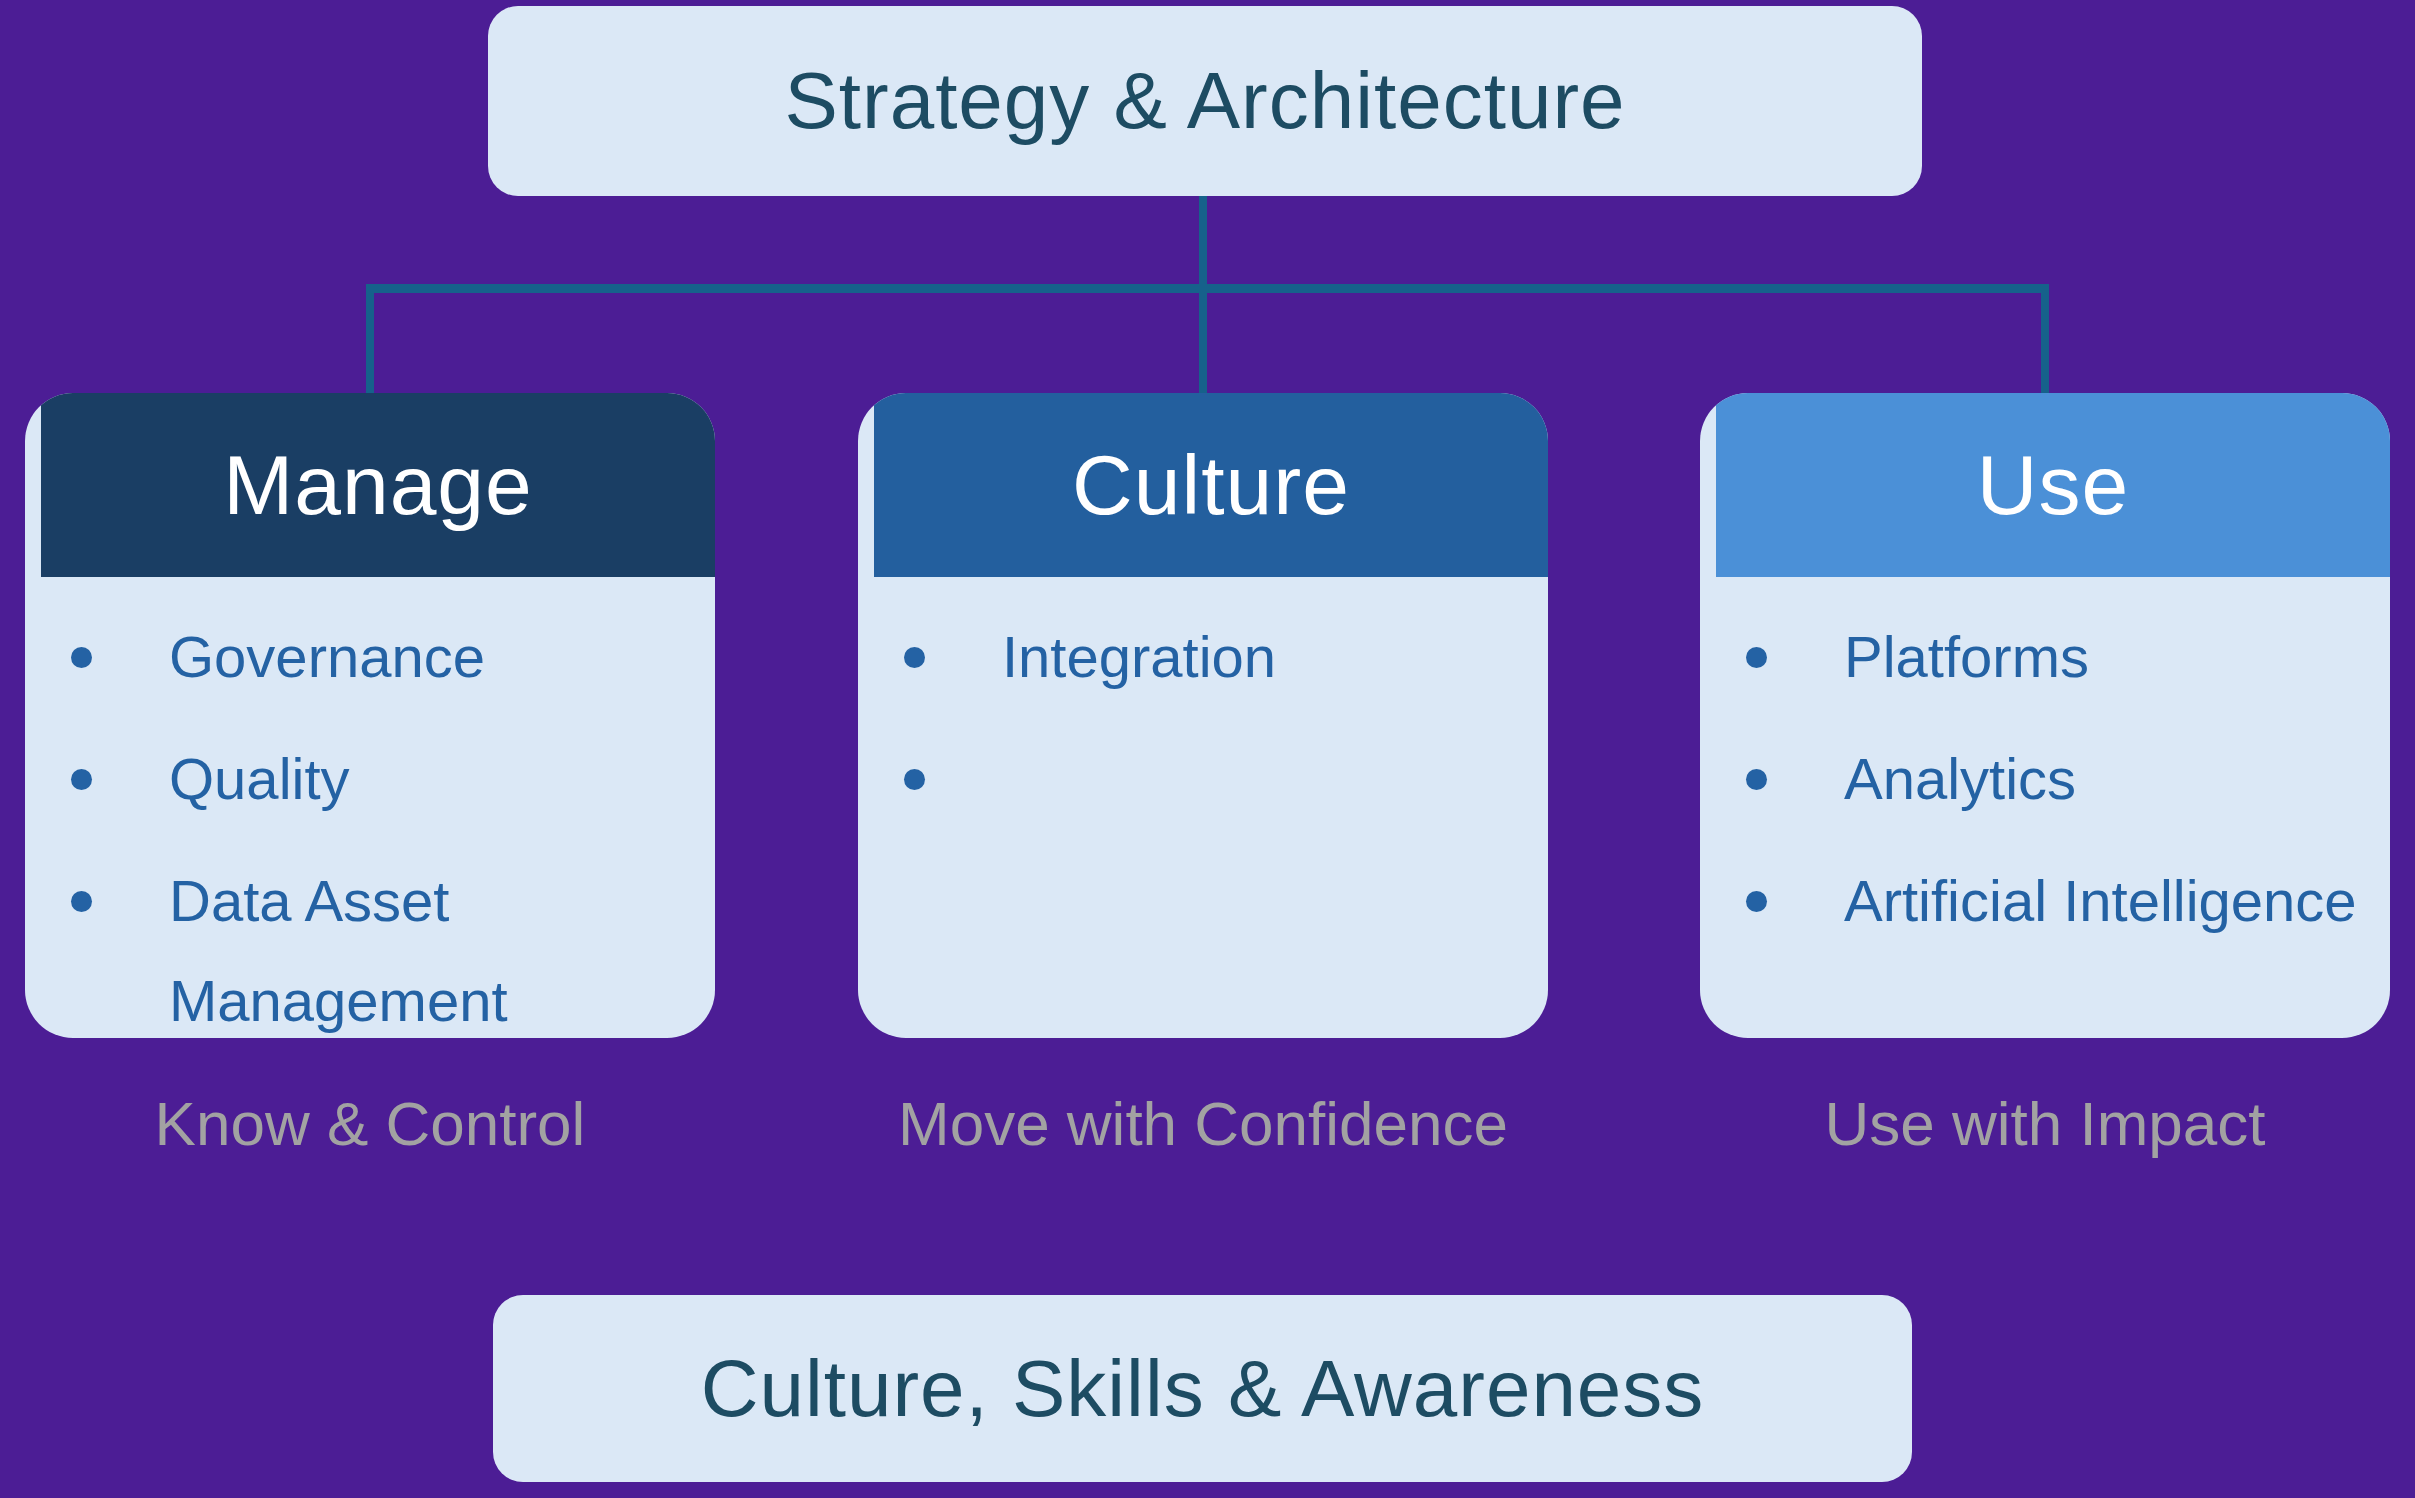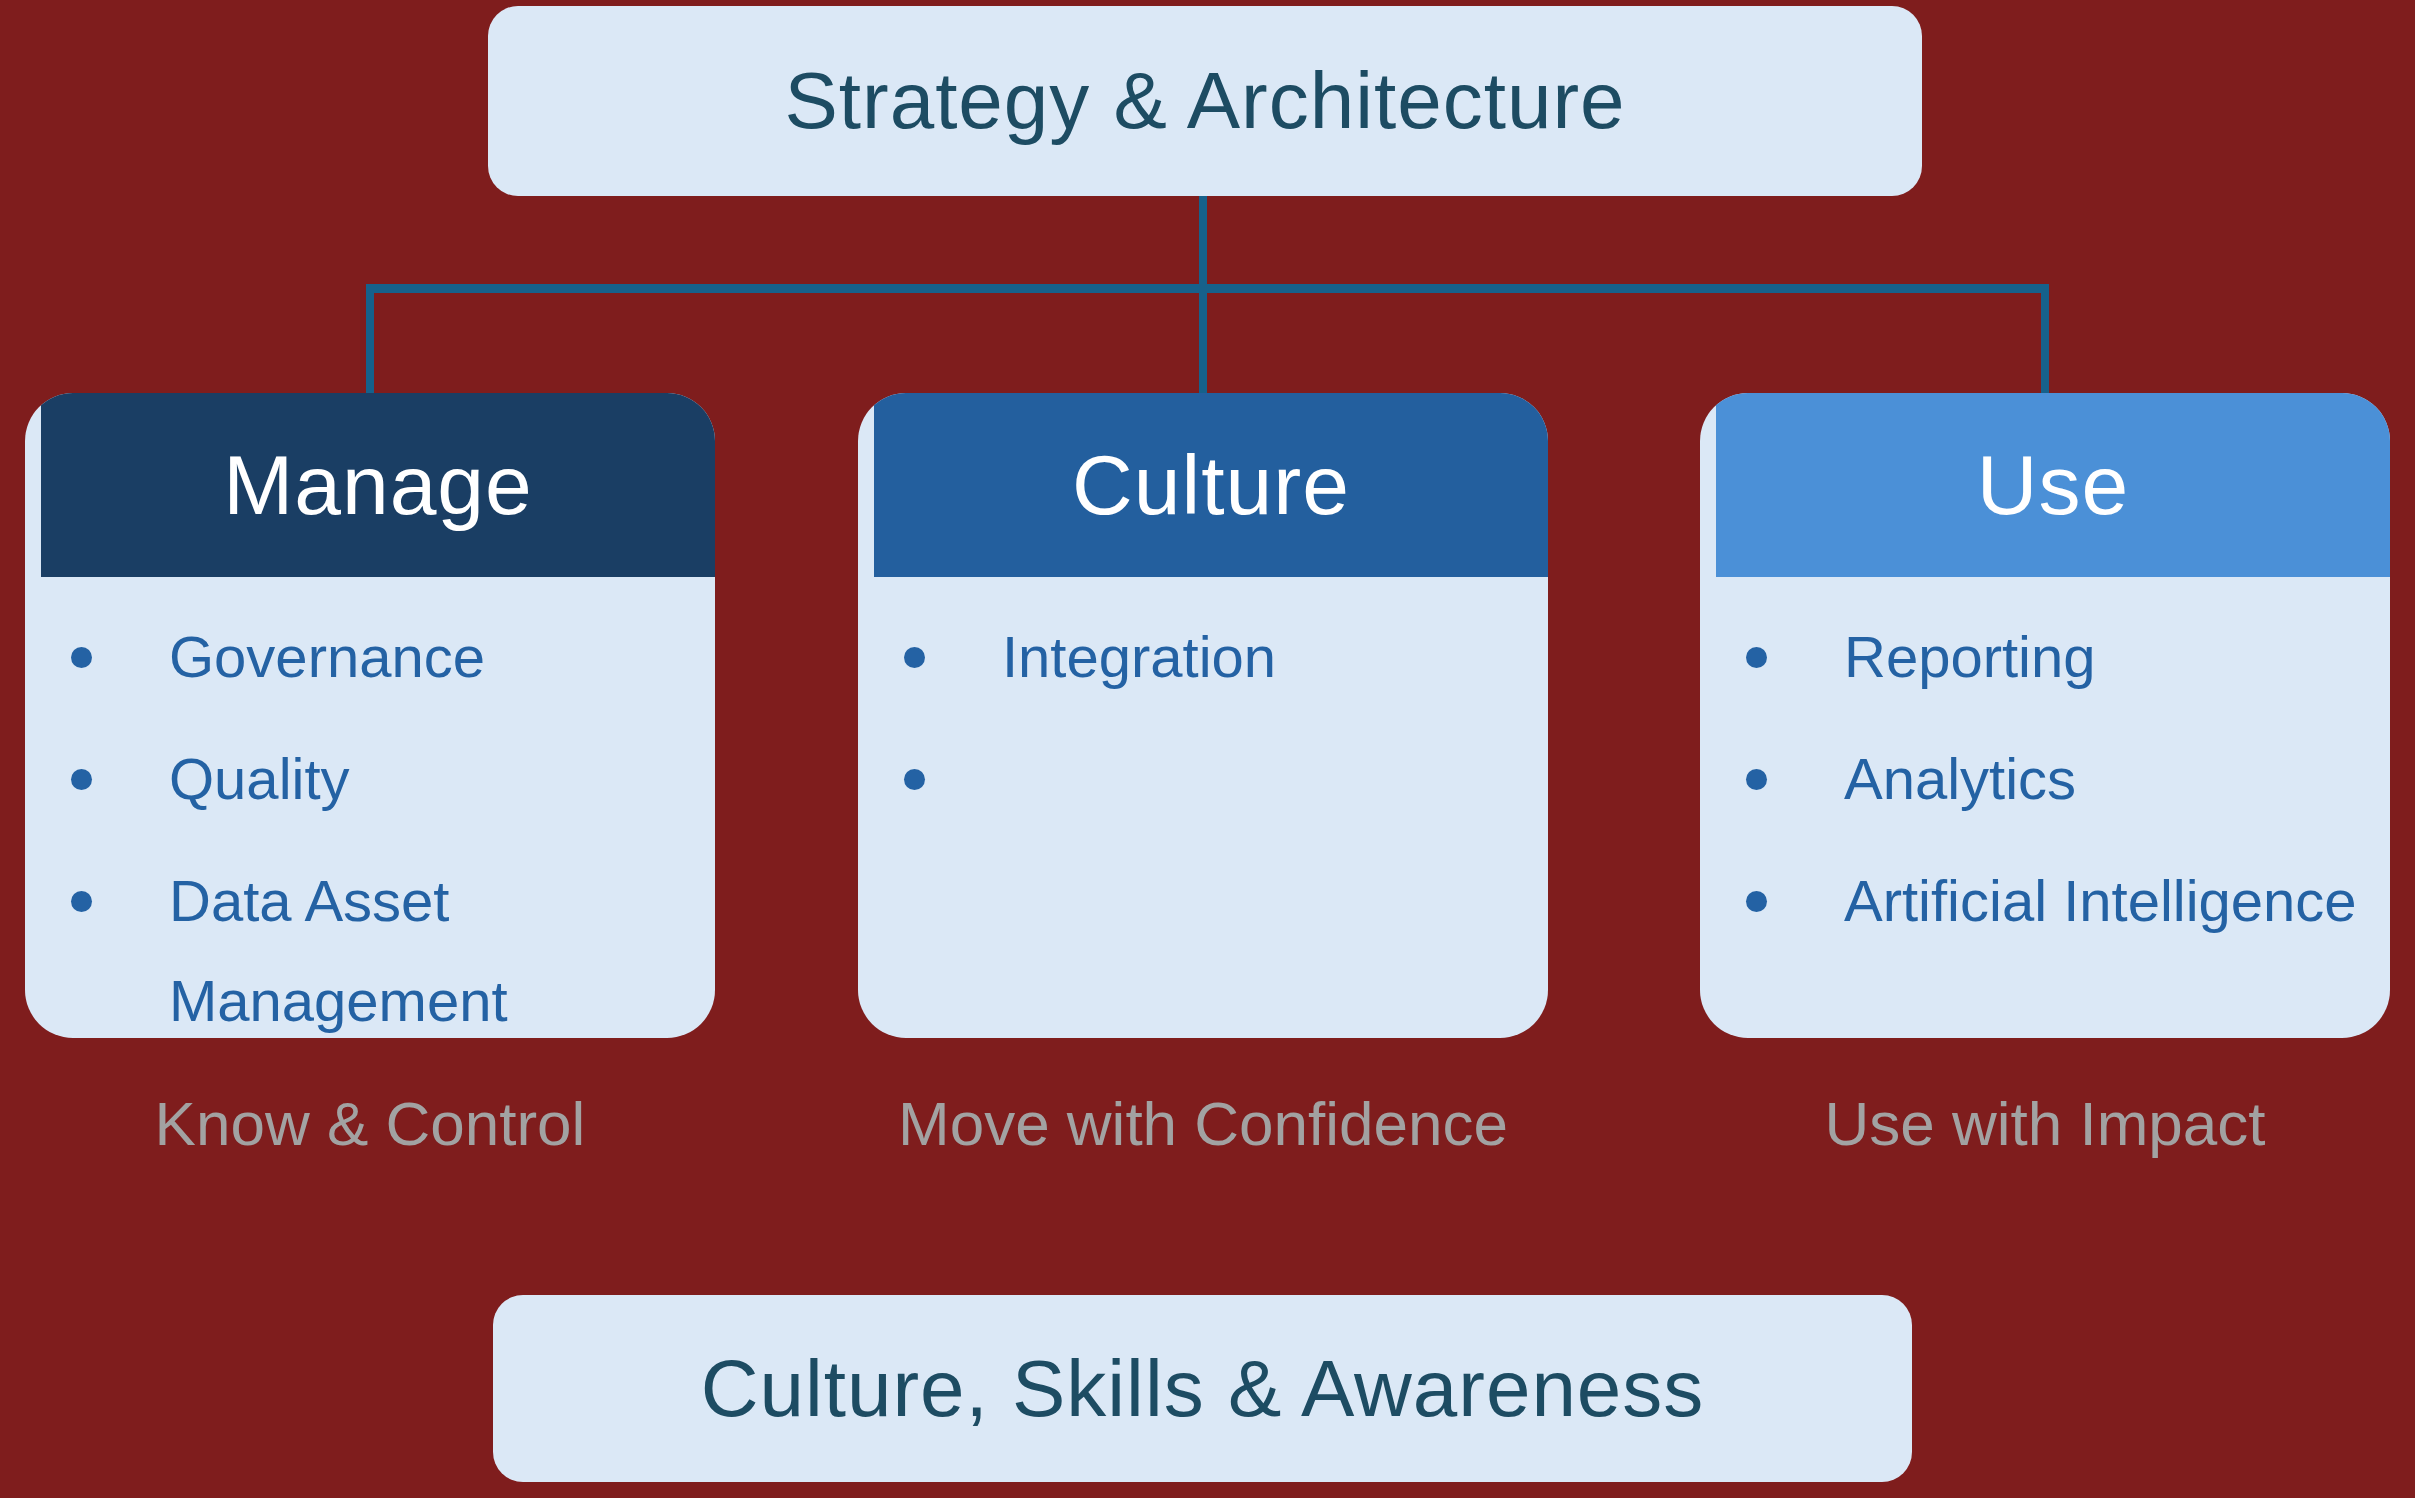--- a/index.html
+++ b/index.html
@@ -5,21 +5,21 @@
   html, body {
     margin: 0;
     padding: 0;
     background: #000000;
     font-family: "Liberation Sans", sans-serif;
   }
   .canvas {
     position: relative;
     width: 2415px;
     height: 1498px;
-    background: #7f1d1d;
+    background: #4c1d95;
     overflow: hidden;
   }
 
   
   .band-box {
     position: absolute;
     background: #dbe8f6;
     border-radius: 30px;
     display: flex;
     align-items: center;
@@ -170,21 +170,21 @@
     </div>
   </div>
 
   <div class="card card-use">
     <div class="card-header">
       <span class="card-title">Use</span>
     </div>
     <div class="card-body">
       <div class="bullet-row">
         <span class="bullet-dot"></span>
-        <span class="bullet-text">Reporting</span>
+        <span class="bullet-text">Platforms</span>
       </div>
       <div class="bullet-row">
         <span class="bullet-dot"></span>
         <span class="bullet-text">Analytics</span>
       </div>
       <div class="bullet-row">
         <span class="bullet-dot"></span>
         <span class="bullet-text">Artificial Intelligence</span>
       </div>
     </div>

